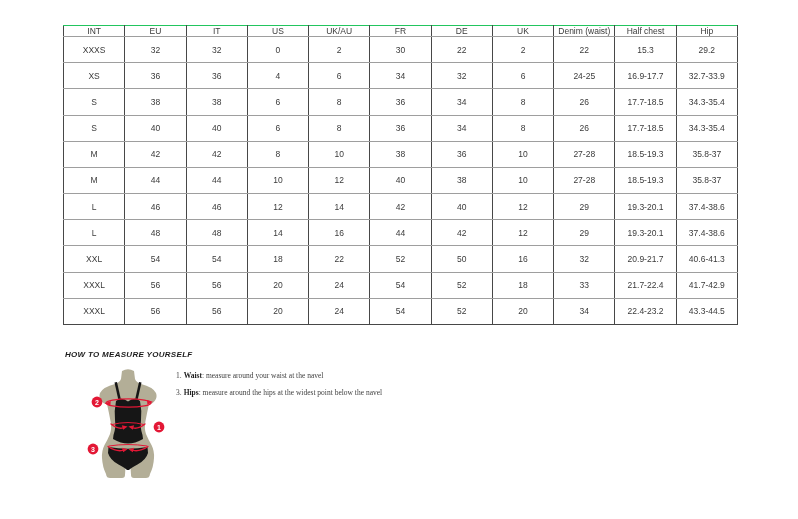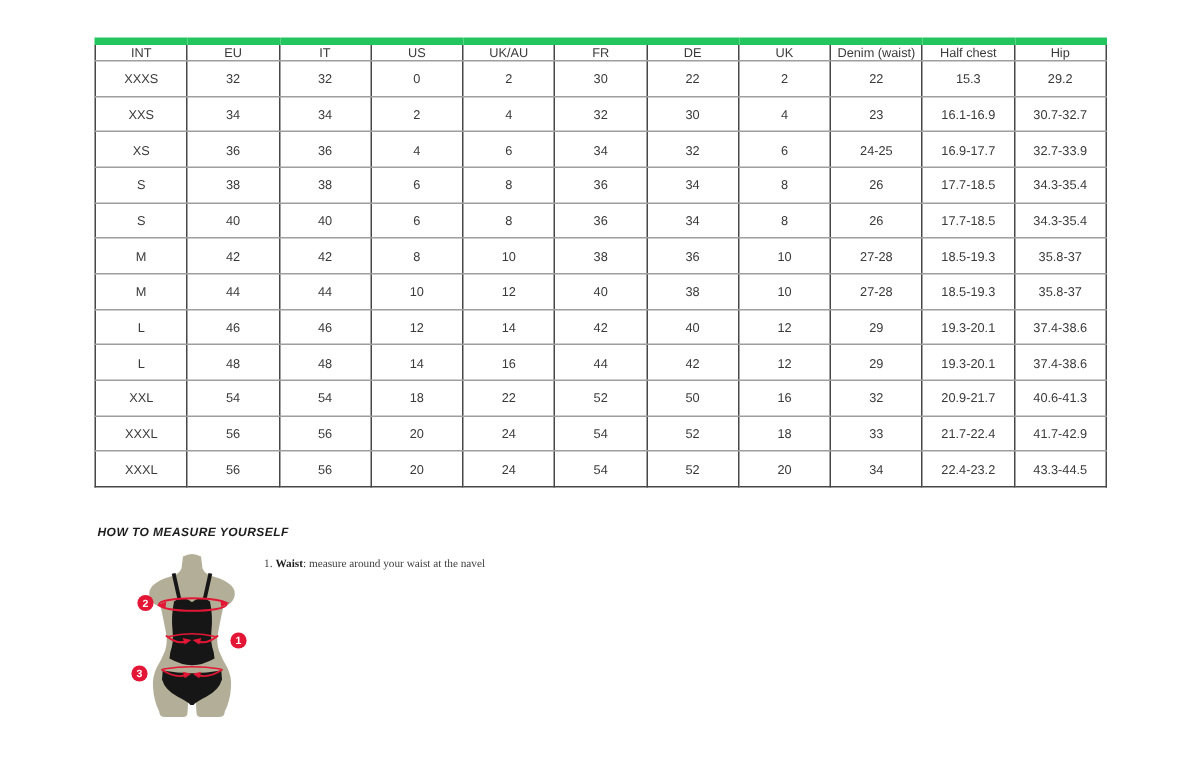--- a/index.html
+++ b/index.html
@@ -26,21 +26,21 @@
     text-align: center;
     vertical-align: middle;
     border-left: 1px solid #474747;
     border-right: 1px solid #474747;
     border-top: 1px solid #9e9e9e;
     border-bottom: 1px solid #9e9e9e;
     padding: 0 1px;
     overflow: hidden;
     white-space: nowrap;
   }
-  .size-table thead th { border-top: 5px solid #22c55e; }
+  .size-table thead th { border-top: 1px solid #22c55e; }
   .size-table tr:last-child td { border-bottom: 1px solid #474747; }
   
   .measure-heading {
     position: absolute;
     left: 65px; top: 350px;
     font-size: 8px;
     font-weight: bold;
     letter-spacing: 0.3px;
     color: #1c1c1c;
     font-style: italic;
@@ -86,33 +86,20 @@
         <td>32</td>
         <td>32</td>
         <td>0</td>
         <td>2</td>
         <td>30</td>
         <td>22</td>
         <td>2</td>
         <td>22</td>
         <td>15.3</td>
         <td>29.2</td>
-      </tr>
-      <tr>
-        <td>XXS</td>
-        <td>34</td>
-        <td>34</td>
-        <td>2</td>
-        <td>4</td>
-        <td>32</td>
-        <td>30</td>
-        <td>4</td>
-        <td>23</td>
-        <td>16.1-16.9</td>
-        <td>30.7-32.7</td>
       </tr>
       <tr>
         <td>XS</td>
         <td>36</td>
         <td>36</td>
         <td>4</td>
         <td>6</td>
         <td>34</td>
         <td>32</td>
         <td>6</td>
@@ -309,13 +296,16 @@
       <circle cx="15" cy="83" r="5.4" fill="#e31735"></circle>
       <text x="15" y="85.5" text-anchor="middle" font-size="7" font-weight="bold" fill="#ffffff">3</text>
     </g>
   </svg>
 </div>
 
 <div class="steps">
   <div class="step">
     <span class="num">1.</span><b>Waist</b><span>: measure around your waist at the navel</span>
   </div>
+  <div class="step">
+    <span class="num">3.</span><b>Hips</b><span>: measure around the hips at the widest point below the navel</span>
+  </div>
 </div>
 
 </body></html>

